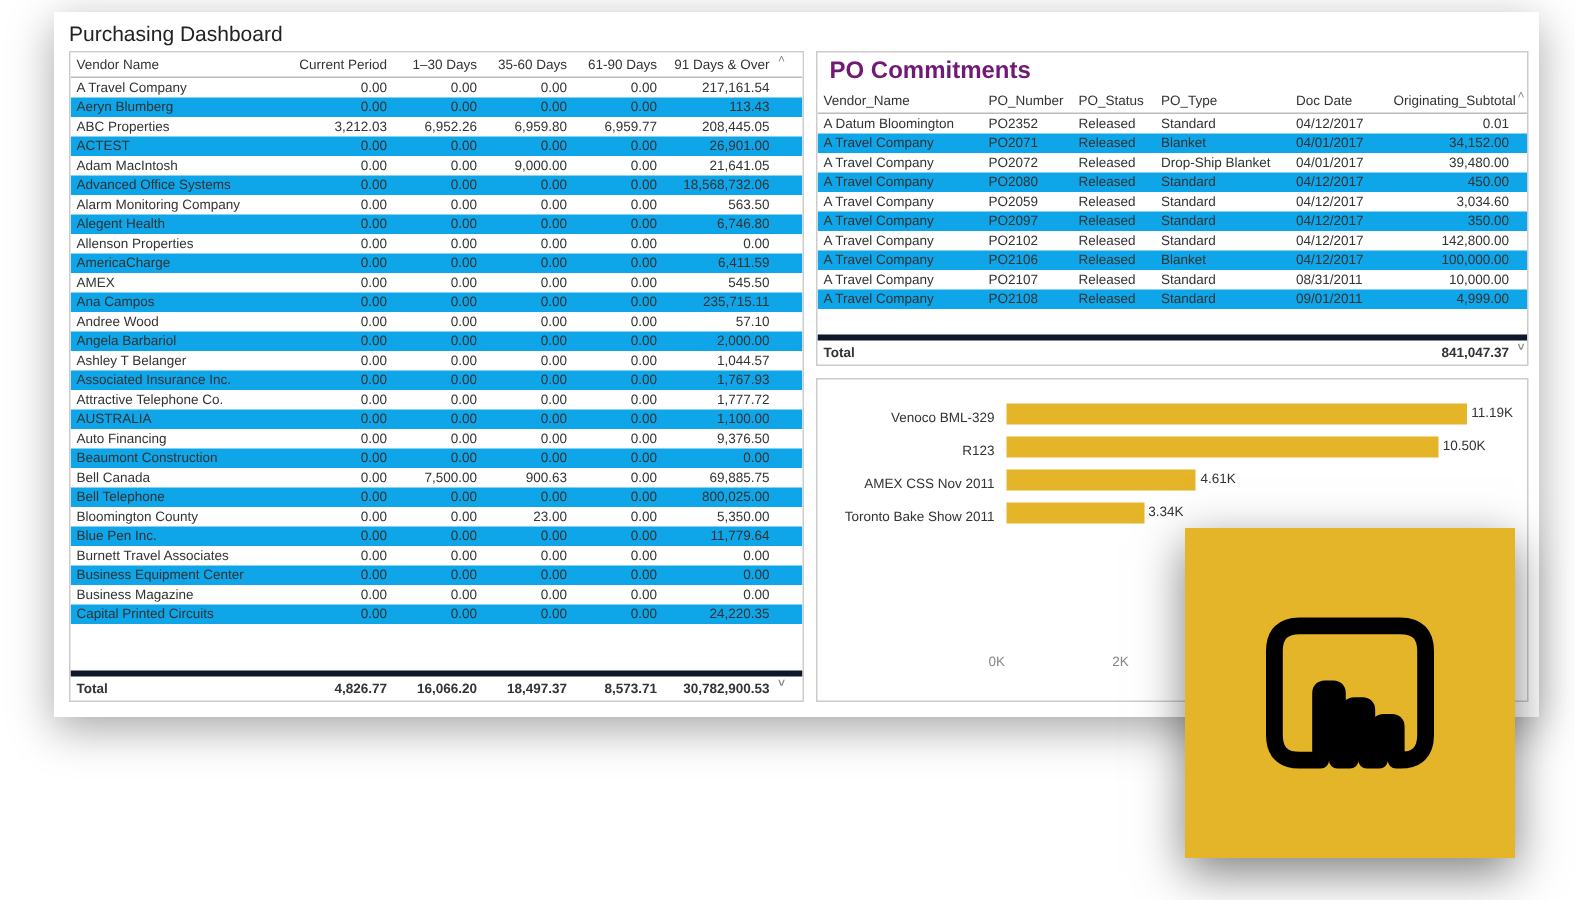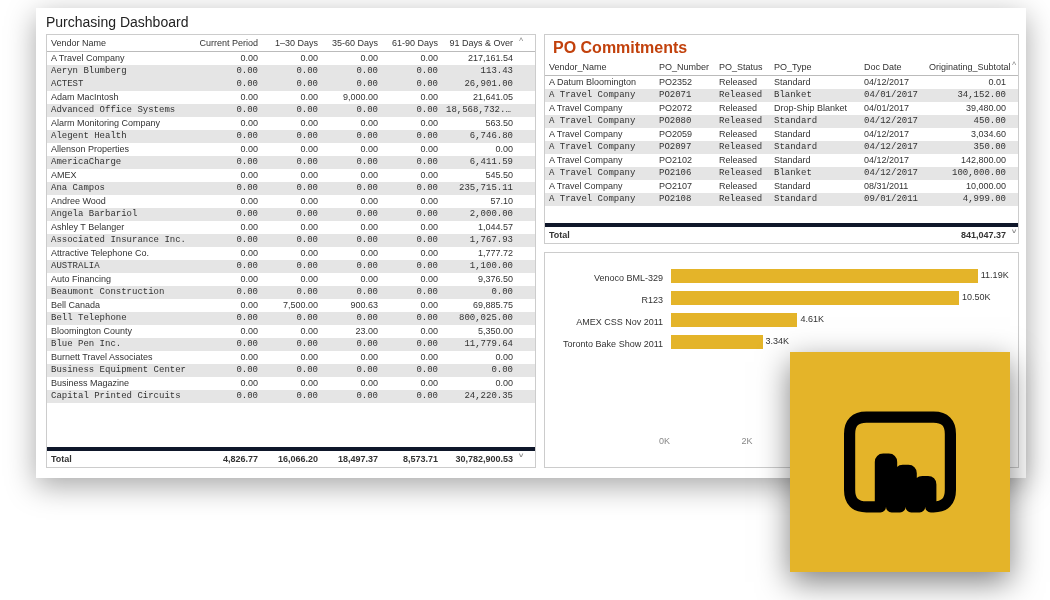--- a/index.html
+++ b/index.html
@@ -58,21 +58,21 @@
   .chart-panel {
     border: 1px solid #ccc;
     flex: 1;
     display: flex;
     flex-direction: column;
     padding: 4px 8px 8px 8px;
   }
   .panel-title {
     font-size: 16px;
     font-weight: 700;
-    color: #c2410c;
+    color: #701a75;
     padding: 4px 8px 2px 8px;
   }
   .table-wrap {
     flex: 1;
     overflow: hidden;
     display: flex;
     flex-direction: column;
     font-size: 9px;
     color: #333;
   }
@@ -86,21 +86,21 @@
   .thead .cell { padding: 3px 4px; white-space: nowrap; overflow: hidden; }
   .tbody {
     flex: 1;
     overflow: hidden;
   }
   .row {
     display: flex;
     min-height: 13px;
   }
   .row .cell { padding: 1px 4px; white-space: nowrap; overflow: hidden; text-overflow: ellipsis; }
-  .row.alt { background: #e5e5e5; font-family: Liberation Mono, monospace; }
+  .row.alt { background: #0ea5e9; }
   .ttotal {
     display: flex;
     border-top: 4px solid #0f172a;
     font-weight: 700;
     font-size: 9px;
   }
   .ttotal .cell { padding: 3px 4px; }
   .num { text-align: right; }
   
   .lc0 { flex: 0 0 145px; }
@@ -189,20 +189,29 @@
             </div>
             <div class="row alt">
               <div class="cell lc0">Aeryn Blumberg</div>
               <div class="cell lc1 num">0.00</div>
               <div class="cell lc2 num">0.00</div>
               <div class="cell lc3 num">0.00</div>
               <div class="cell lc4 num">0.00</div>
               <div class="cell lc5 num">113.43</div>
               <div class="caret"></div>
             </div>
+            <div class="row">
+              <div class="cell lc0">ABC Properties</div>
+              <div class="cell lc1 num">3,212.03</div>
+              <div class="cell lc2 num">6,952.26</div>
+              <div class="cell lc3 num">6,959.80</div>
+              <div class="cell lc4 num">6,959.77</div>
+              <div class="cell lc5 num">208,445.05</div>
+              <div class="caret"></div>
+            </div>
             <div class="row alt">
               <div class="cell lc0">ACTEST</div>
               <div class="cell lc1 num">0.00</div>
               <div class="cell lc2 num">0.00</div>
               <div class="cell lc3 num">0.00</div>
               <div class="cell lc4 num">0.00</div>
               <div class="cell lc5 num">26,901.00</div>
               <div class="caret"></div>
             </div>
             <div class="row">

